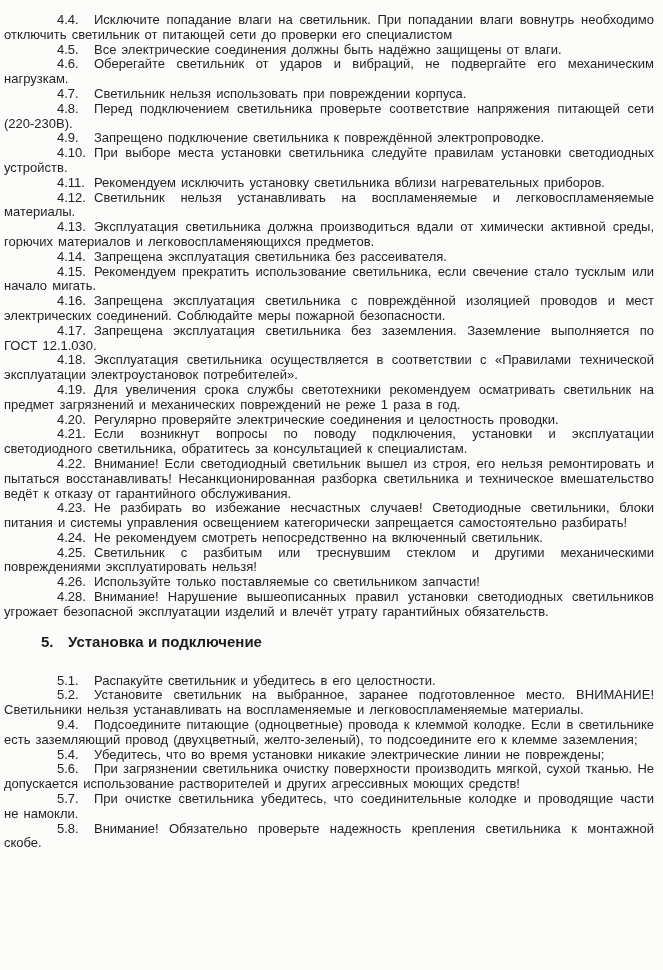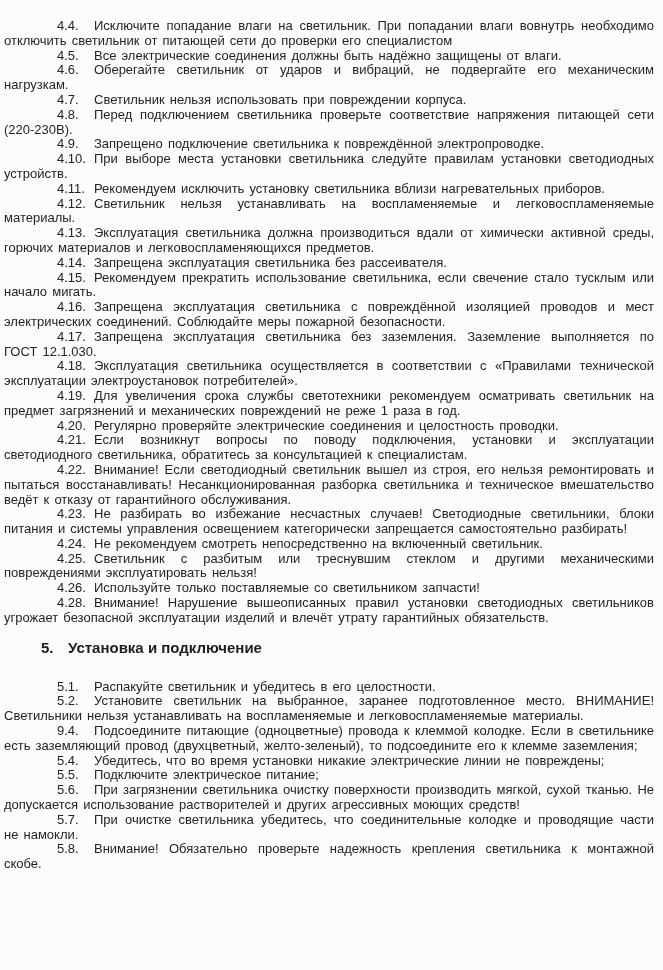--- a/index.html
+++ b/index.html
@@ -6,21 +6,21 @@
   body {
     width: 663px; height: 970px;
     background: #fcfcfa;
     font-family: "Liberation Sans", sans-serif;
     color: #242424;
     overflow: hidden;
   }
   .page {
     box-sizing: border-box;
     width: 663px; height: 970px;
-    padding: 19px 9px 0 4px;
+    padding: 13px 9px 0 4px;
   }
   .para {
     margin: 0;
     font-size: 13px;
     line-height: 14.8px;
     text-align: justify;
     text-indent: 53px;
     word-spacing: 1.5px;
     color: #242424;
   }
@@ -74,19 +74,18 @@
     <p class="para"><span class="num">4.28.</span><span>Внимание! Нарушение вышеописанных правил установки светодиодных светильников угрожает безопасной эксплуатации изделий и влечёт утрату гарантийных обязательств.</span></p>
   </div>
 
   <h2 class="sect"><span class="hnum">5.</span><span>Установка и подключение</span></h2>
 
   <div class="section">
     <p class="para"><span class="num">5.1.</span><span>Распакуйте светильник и убедитесь в его целостности.</span></p>
     <p class="para"><span class="num">5.2.</span><span>Установите светильник на выбранное, заранее подготовленное место. ВНИМАНИЕ! Светильники нельзя устанавливать на воспламеняемые и легковоспламеняемые материалы.</span></p>
     <p class="para"><span class="num">9.4.</span><span>Подсоедините питающие (одноцветные) провода к клеммой колодке. Если в светильнике есть заземляющий провод (двухцветный, желто-зеленый), то подсоедините его к клемме заземления;</span></p>
     <p class="para"><span class="num">5.4.</span><span>Убедитесь, что во время установки никакие электрические линии не повреждены;</span></p>
-    <p class="para"><span class="num">5.5.</span><span>Подключите электрическое питание;</span></p>
     <p class="para"><span class="num">5.6.</span><span>При загрязнении светильника очистку поверхности производить мягкой, сухой тканью. Не допускается использование растворителей и других агрессивных моющих средств!</span></p>
     <p class="para"><span class="num">5.7.</span><span>При очистке светильника убедитесь, что соединительные колодке и проводящие части не намокли.</span></p>
     <p class="para"><span class="num">5.8.</span><span>Внимание! Обязательно проверьте надежность крепления светильника к монтажной скобе.</span></p>
   </div>
 
 </div>
 
 </body></html>

